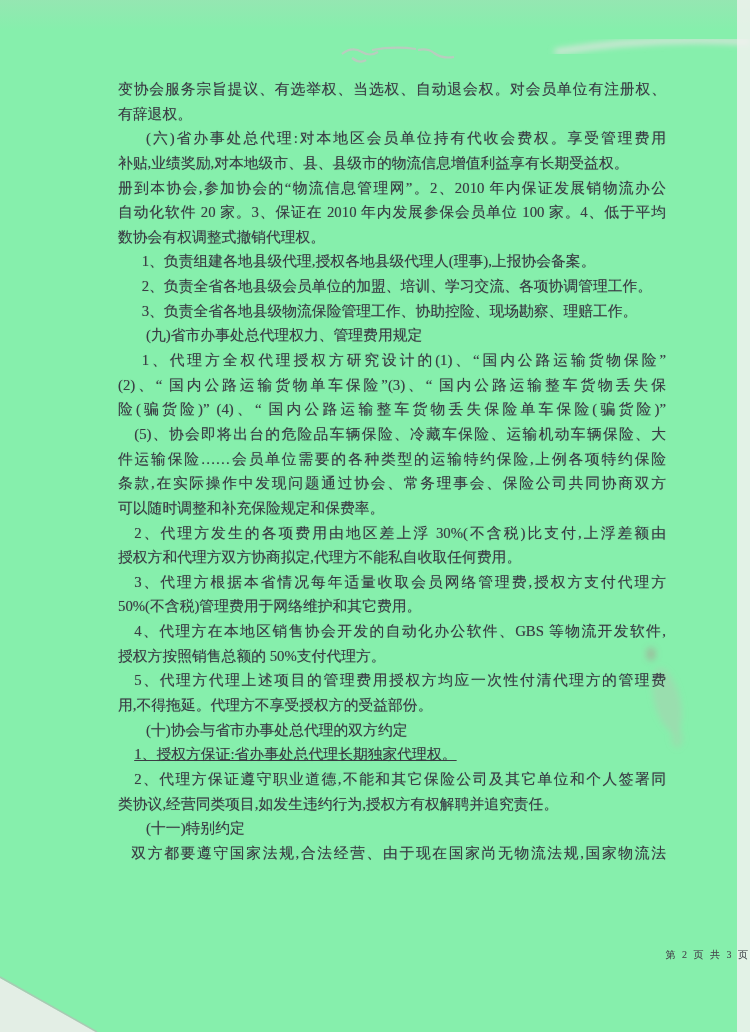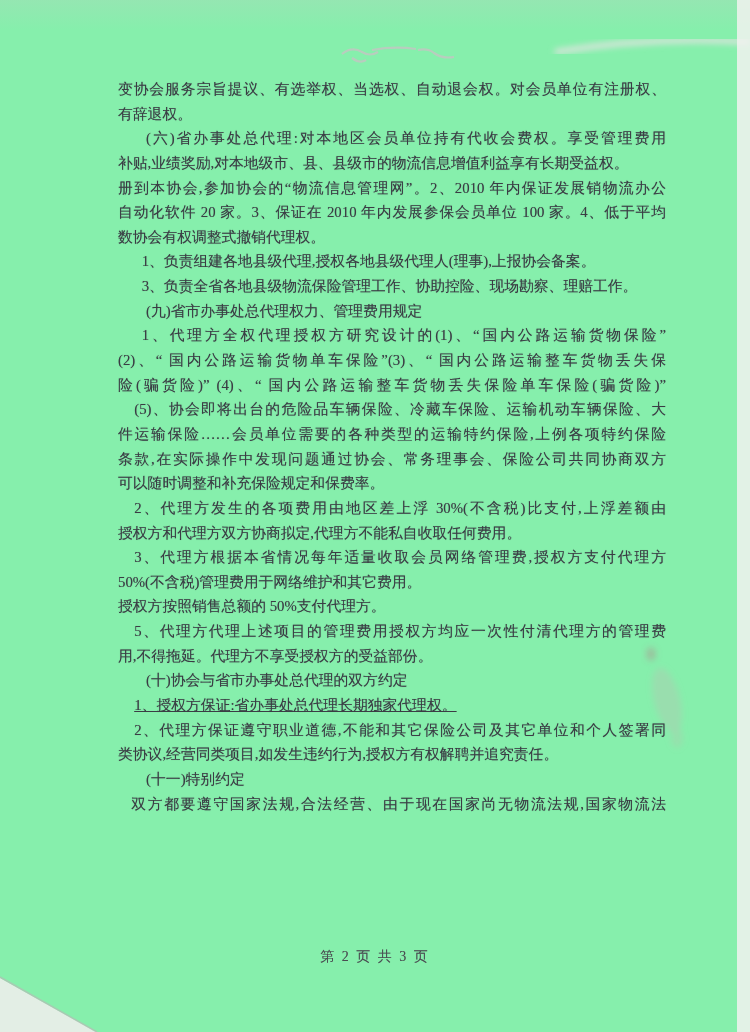--- a/index.html
+++ b/index.html
@@ -46,22 +46,22 @@
     text-align: justify;
     text-align-last: justify;
     text-justify: inter-character;
     overflow: hidden;
   }
   .footer {
     position: absolute;
     left: 0;
     top: 948px;
     width: 750px;
-    text-align: center;
-    font-size: 14px;
+    text-align: right;
+    font-size: 10px;
     letter-spacing: 2px;
     text-shadow: 0 0 0.6px rgba(74,77,82,0.45);
   }
 </style>
 </head>
 <body>
 
 <div class="scan">
 
   <div class="top-shade"></div>
@@ -114,33 +114,35 @@
 
   <div class="text-block" style="color: rgb(58, 61, 68);">
       <div class="line fill" style="padding-left: 0em;">变协会服务宗旨提议、有选举权、当选权、自动退会权。对会员单位有注册权、</div>
       <div class="line" style="padding-left: 0em;">有辞退权。</div>
       <div class="line fill" style="padding-left: 1.9em;">(六)省办事处总代理:对本地区会员单位持有代收会费权。享受管理费用</div>
       <div class="line" style="padding-left: 0em;">补贴,业绩奖励,对本地级市、县、县级市的物流信息增值利益享有长期受益权。</div>
       <div class="line fill" style="padding-left: 0em;">册到本协会,参加协会的“物流信息管理网”。2、2010 年内保证发展销物流办公</div>
       <div class="line fill" style="padding-left: 0em;">自动化软件 20 家。3、保证在 2010 年内发展参保会员单位 100 家。4、低于平均</div>
       <div class="line" style="padding-left: 0em;">数协会有权调整式撤销代理权。</div>
       <div class="line" style="padding-left: 1.6em;">1、负责组建各地县级代理,授权各地县级代理人(理事),上报协会备案。</div>
+      <div class="line" style="padding-left: 1.6em;">2、负责全省各地县级会员单位的加盟、培训、学习交流、各项协调管理工作。</div>
       <div class="line" style="padding-left: 1.6em;">3、负责全省各地县级物流保险管理工作、协助控险、现场勘察、理赔工作。</div>
       <div class="line" style="padding-left: 1.9em;">(九)省市办事处总代理权力、管理费用规定</div>
       <div class="line fill" style="padding-left: 1.6em;">1、代理方全权代理授权方研究设计的(1)、“国内公路运输货物保险”</div>
       <div class="line fill" style="padding-left: 0em;">(2)、“ 国内公路运输货物单车保险”(3)、“ 国内公路运输整车货物丢失保</div>
       <div class="line fill" style="padding-left: 0em;">险(骗货险)” (4)、“ 国内公路运输整车货物丢失保险单车保险(骗货险)”</div>
       <div class="line fill" style="padding-left: 1.1em;">(5)、协会即将出台的危险品车辆保险、冷藏车保险、运输机动车辆保险、大</div>
       <div class="line fill" style="padding-left: 0em;">件运输保险……会员单位需要的各种类型的运输特约保险,上例各项特约保险</div>
       <div class="line fill" style="padding-left: 0em;">条款,在实际操作中发现问题通过协会、常务理事会、保险公司共同协商双方</div>
       <div class="line" style="padding-left: 0em;">可以随时调整和补充保险规定和保费率。</div>
       <div class="line fill" style="padding-left: 1.1em;">2、代理方发生的各项费用由地区差上浮 30%(不含税)比支付,上浮差额由</div>
       <div class="line" style="padding-left: 0em;">授权方和代理方双方协商拟定,代理方不能私自收取任何费用。</div>
       <div class="line fill" style="padding-left: 1.1em;">3、代理方根据本省情况每年适量收取会员网络管理费,授权方支付代理方</div>
       <div class="line" style="padding-left: 0em;">50%(不含税)管理费用于网络维护和其它费用。</div>
+      <div class="line fill" style="padding-left: 1.1em;">4、代理方在本地区销售协会开发的自动化办公软件、GBS 等物流开发软件,</div>
       <div class="line" style="padding-left: 0em;">授权方按照销售总额的 50%支付代理方。</div>
       <div class="line fill" style="padding-left: 1.1em;">5、代理方代理上述项目的管理费用授权方均应一次性付清代理方的管理费</div>
       <div class="line" style="padding-left: 0em;">用,不得拖延。代理方不享受授权方的受益部份。</div>
       <div class="line" style="padding-left: 1.9em;">(十)协会与省市办事处总代理的双方约定</div>
       <div class="line" style="padding-left: 1.1em; text-decoration: underline;">1、授权方保证:省办事处总代理长期独家代理权。</div>
       <div class="line fill" style="padding-left: 1.1em;">2、代理方保证遵守职业道德,不能和其它保险公司及其它单位和个人签署同</div>
       <div class="line" style="padding-left: 0em;">类协议,经营同类项目,如发生违约行为,授权方有权解聘并追究责任。</div>
       <div class="line" style="padding-left: 1.9em;">(十一)特别约定</div>
       <div class="line fill" style="padding-left: 0.9em;">双方都要遵守国家法规,合法经营、由于现在国家尚无物流法规,国家物流法</div>
     </div>

